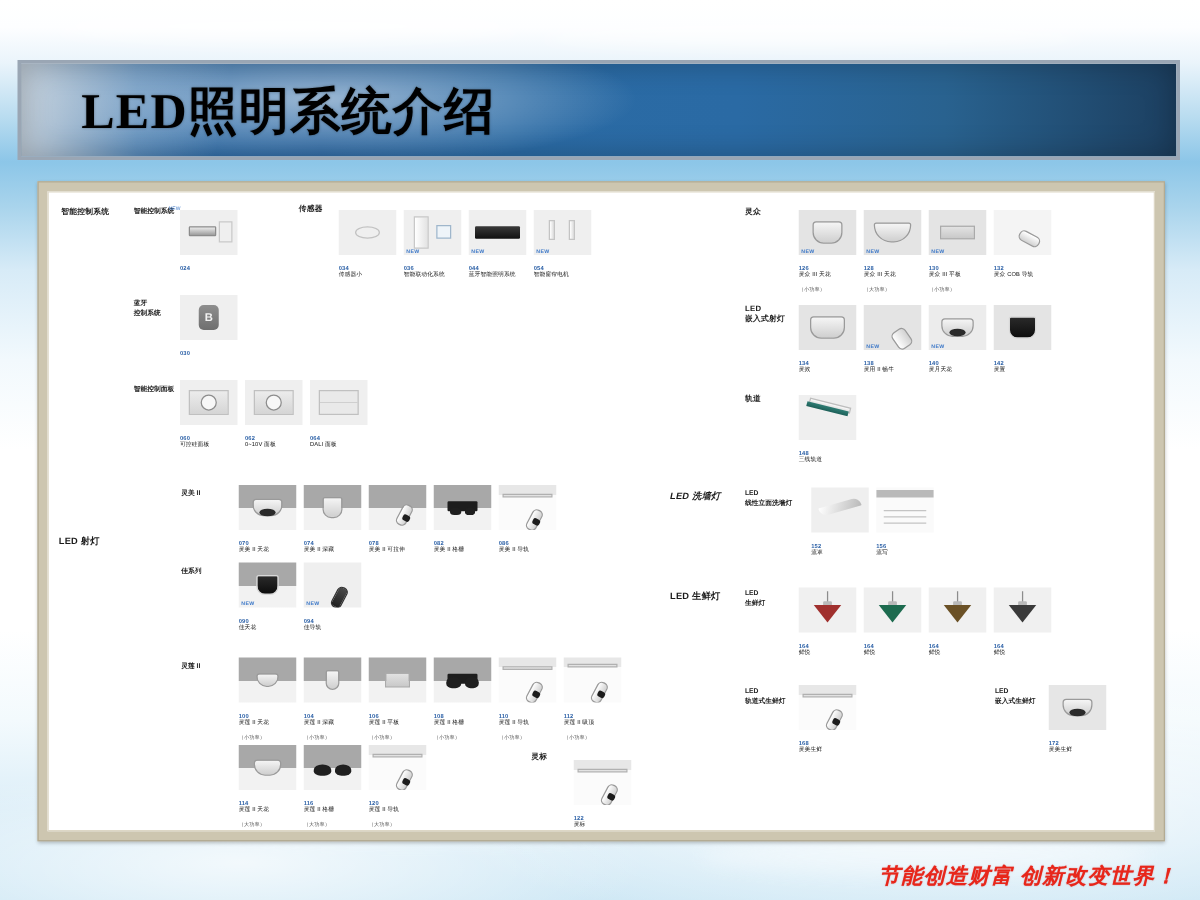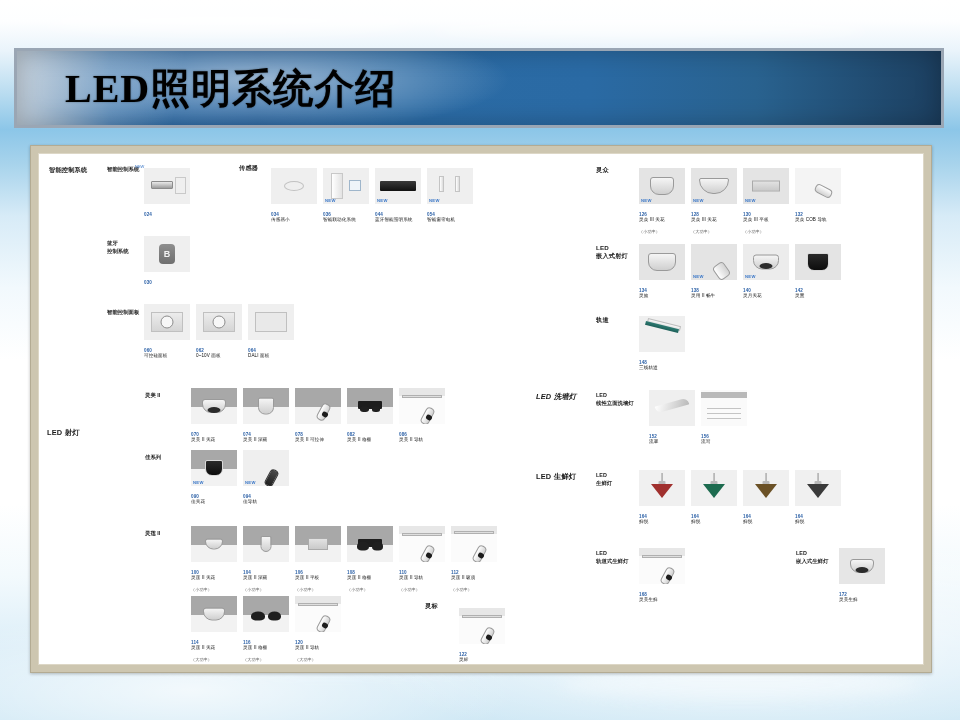--- a/index.html
+++ b/index.html
@@ -751,14 +751,15 @@
                 <span>灵美生鲜</span>
               </div>
             </div>
           </div>
 
         </div>
       </div>
     </div>
   </div>
 
+  <div id="slogan">节能创造财富 创新改变世界！</div>
 
 </div>
 
 </body></html>

